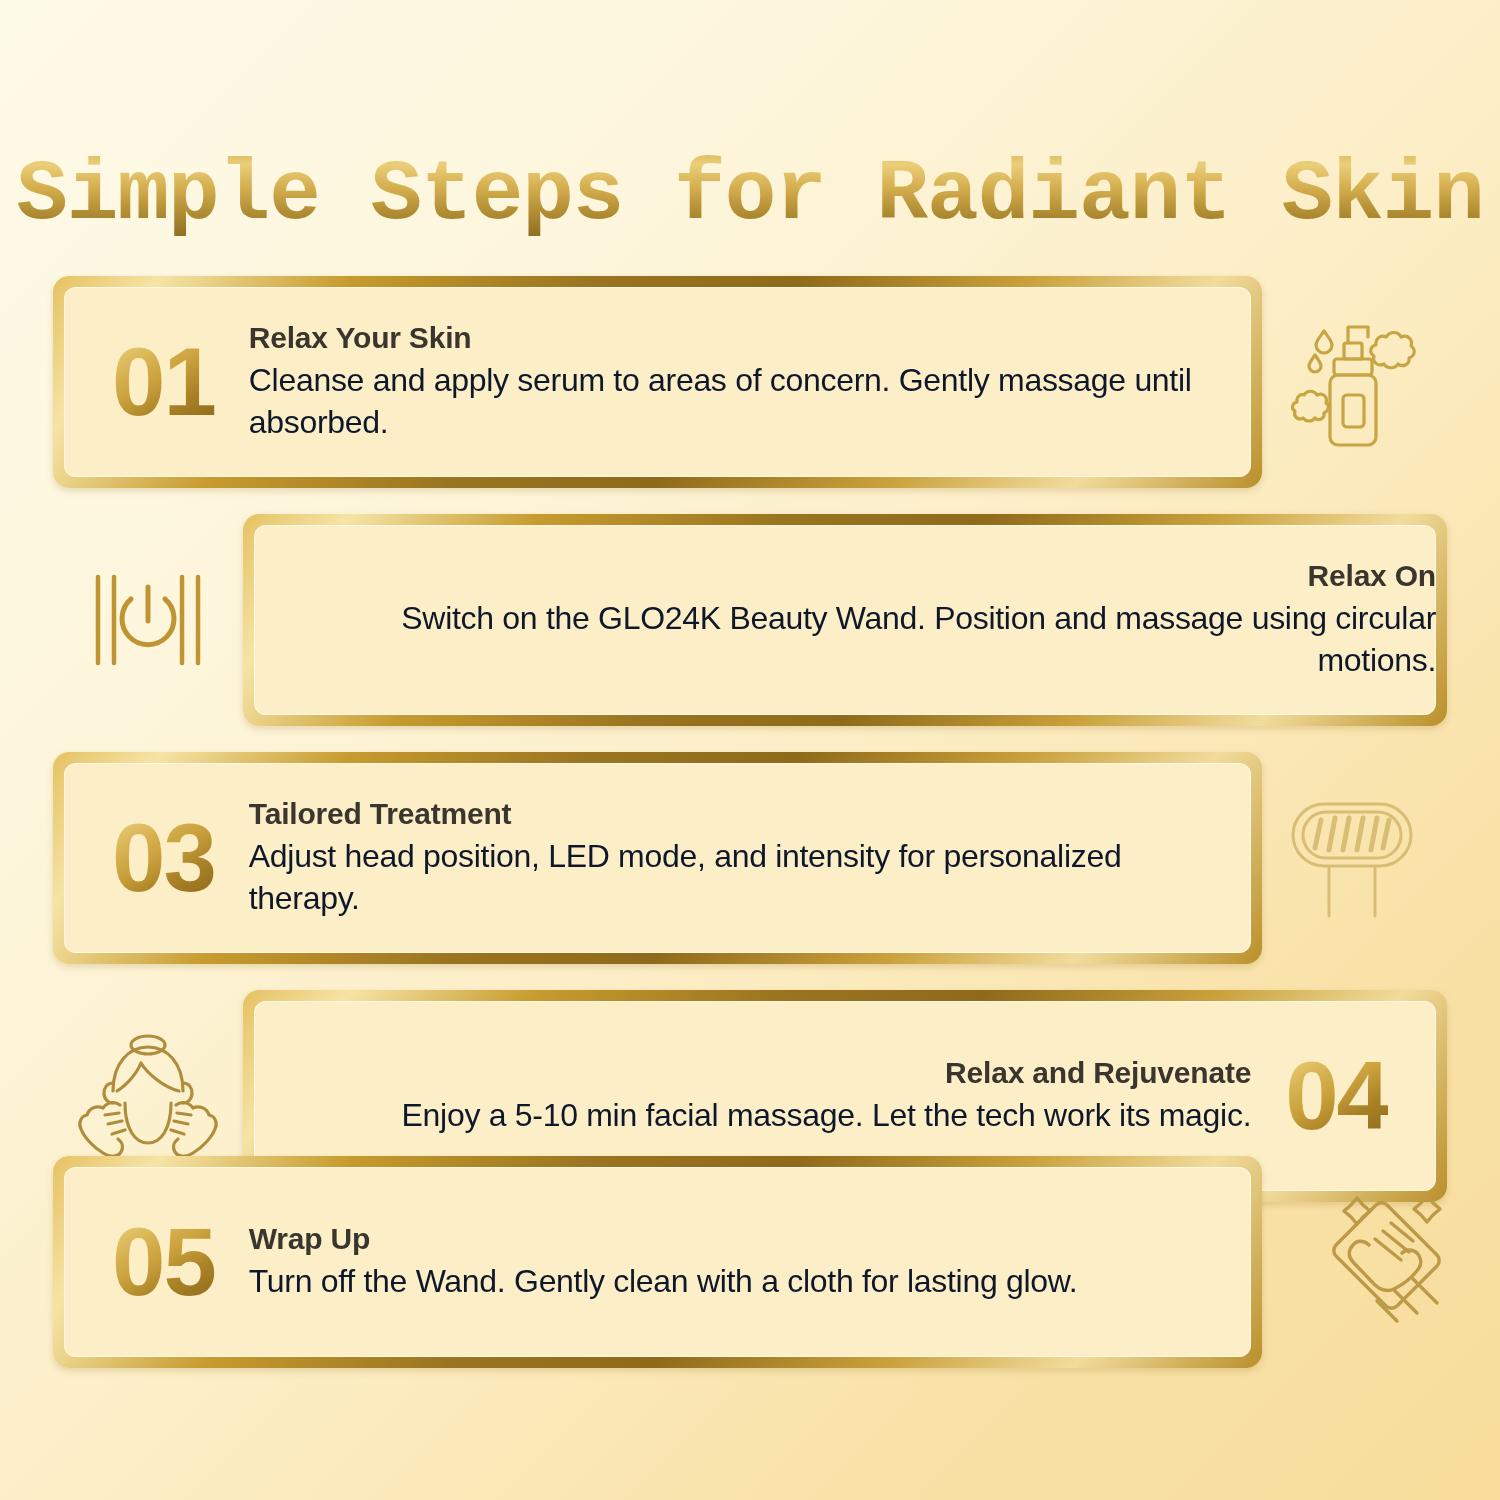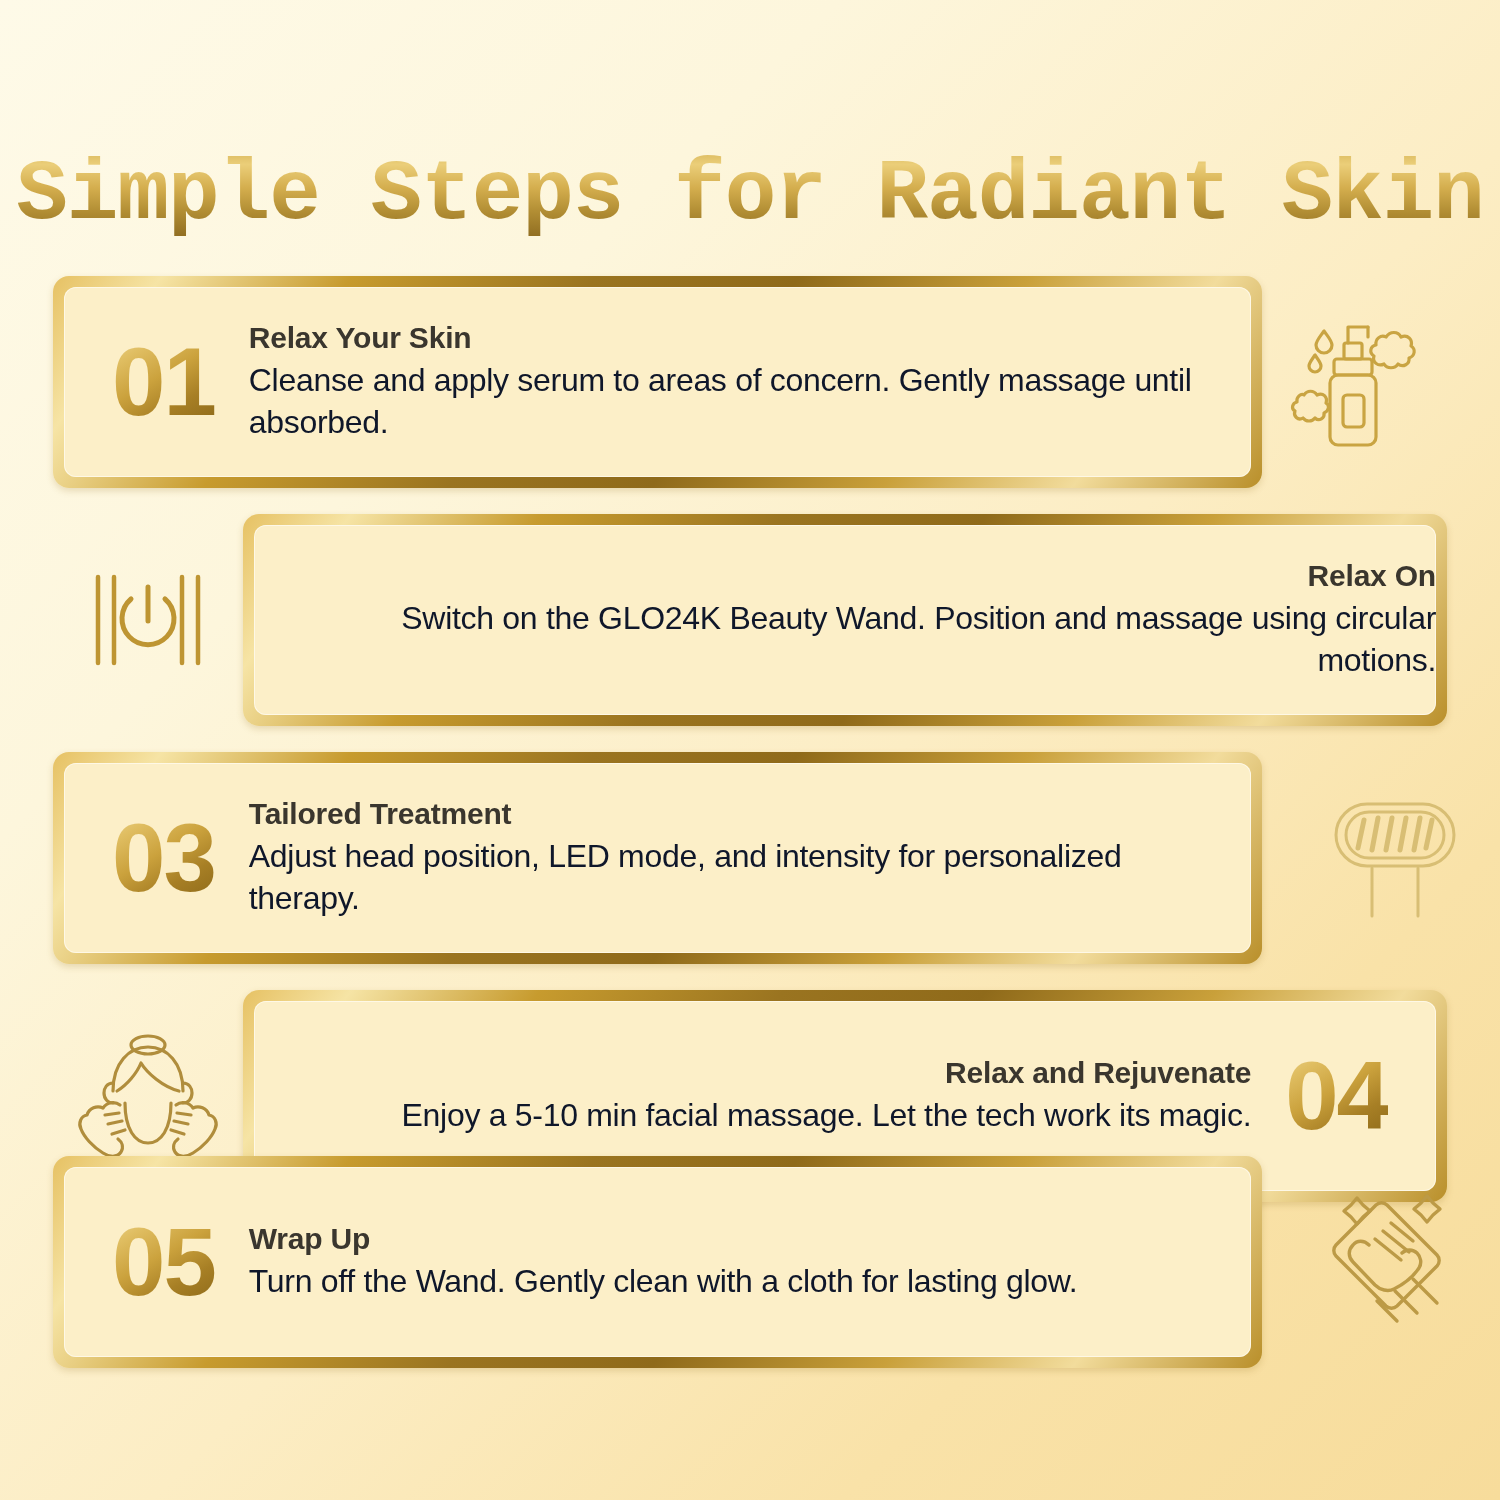--- a/index.html
+++ b/index.html
@@ -44,21 +44,21 @@
   
   .step-row {
     position: absolute;
     height: 215px;
   }
   .step-row.left  { left: 53px;  width: 1394px; }
   .step-row.right { left: 53px;  width: 1394px; }
 
   .row1 { top: 276px; }
   .row2 { top: 514px; }
-  .row3 { top: 752px; padding-left: 43px; }
+  .row3 { top: 752px; }
   .row4 { top: 990px; }
   .row5 { top: 1156px; padding-left: 40px; }
 
   
   .card {
     position: absolute;
     top: 0;
     height: 212px;
     box-sizing: border-box;
     border-radius: 16px;

